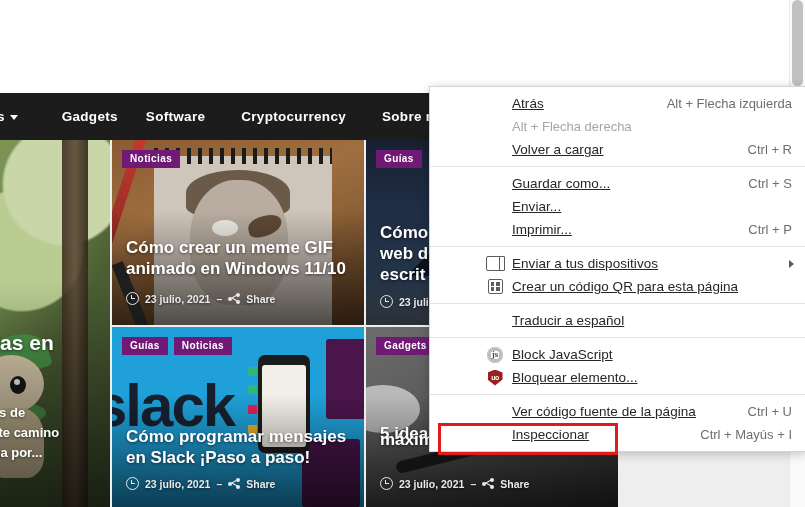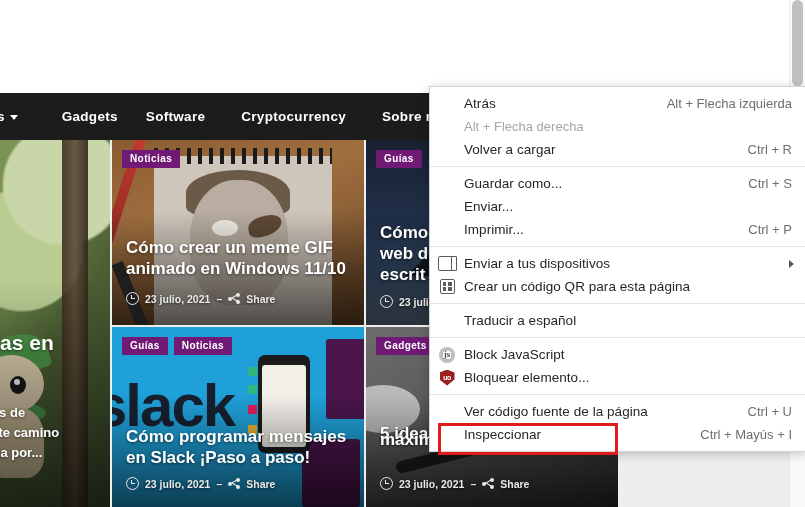--- a/index.html
+++ b/index.html
@@ -116,22 +116,22 @@
 
   
   #ctxmenu{
     position:absolute;left:429px;top:86px;width:375px;
     background:#ffffff;border:1px solid #d4d4d4;
     box-shadow:0 2px 10px rgba(0,0,0,.22);
     padding:5px 0 5px 0;z-index:50;
     font-size:13.5px;color:#262626;
   }
   .mi{position:relative;display:flex;align-items:center;height:23px;padding:0 13px 0 0;cursor:default;}
-  .mi .ico{width:34px;min-width:34px;display:flex;align-items:center;justify-content:center;}
-  .mi .lbl{flex:1;white-space:nowrap;letter-spacing:.05px;}
+  .mi .ico{width:34px;min-width:34px;display:flex;align-items:center;justify-content:center;padding-left:48px;}
+  .mi .lbl{flex:1;white-space:nowrap;letter-spacing:.05px;text-decoration:underline;}
   .mi .sc{color:#6e6e6e;white-space:nowrap;font-size:13px;}
   .mi.dis .lbl,.mi.dis .sc{color:#a6a6a6;}
   .mi .arrow{position:absolute;right:11px;top:50%;margin-top:-4px;width:0;height:0;
              border-top:4px solid transparent;border-bottom:4px solid transparent;border-left:5px solid #5a5a5a;}
   .msep{height:1px;background:#e3e3e3;margin:5px 0 5px 0;}
 
   
   .ico-cast{width:17px;height:13px;border:1.6px solid #5b5b5b;border-radius:2px;position:relative;}
   .ico-cast:after{content:"";position:absolute;right:-1px;top:-1px;width:4px;height:13px;border:1.6px solid #5b5b5b;border-radius:1px;background:#fff;}
   .ico-qr{width:15px;height:15px;border:1.6px solid #5b5b5b;border-radius:2px;position:relative;

